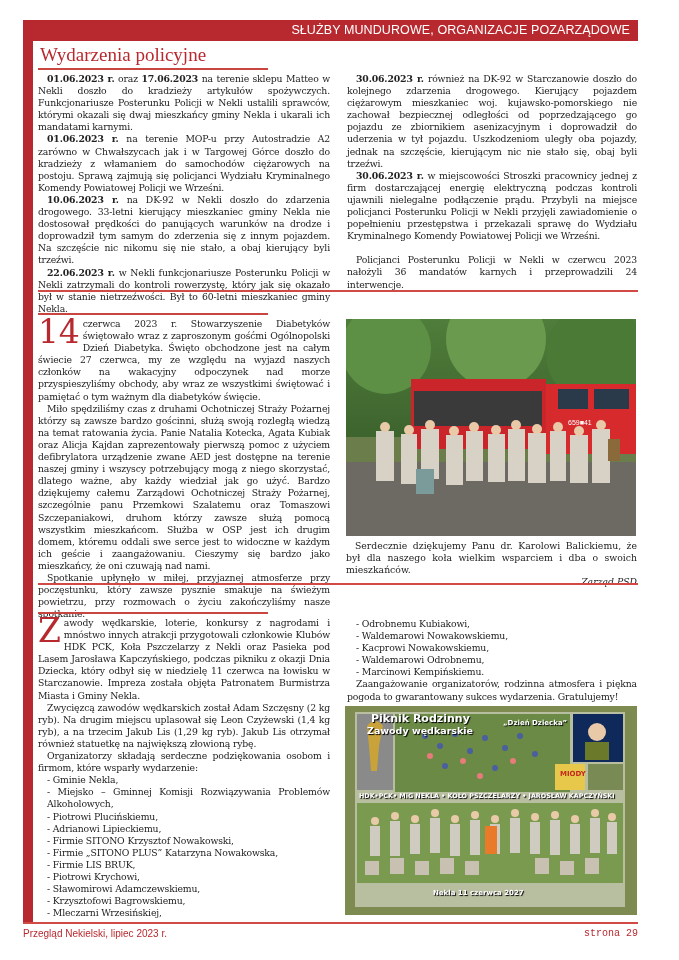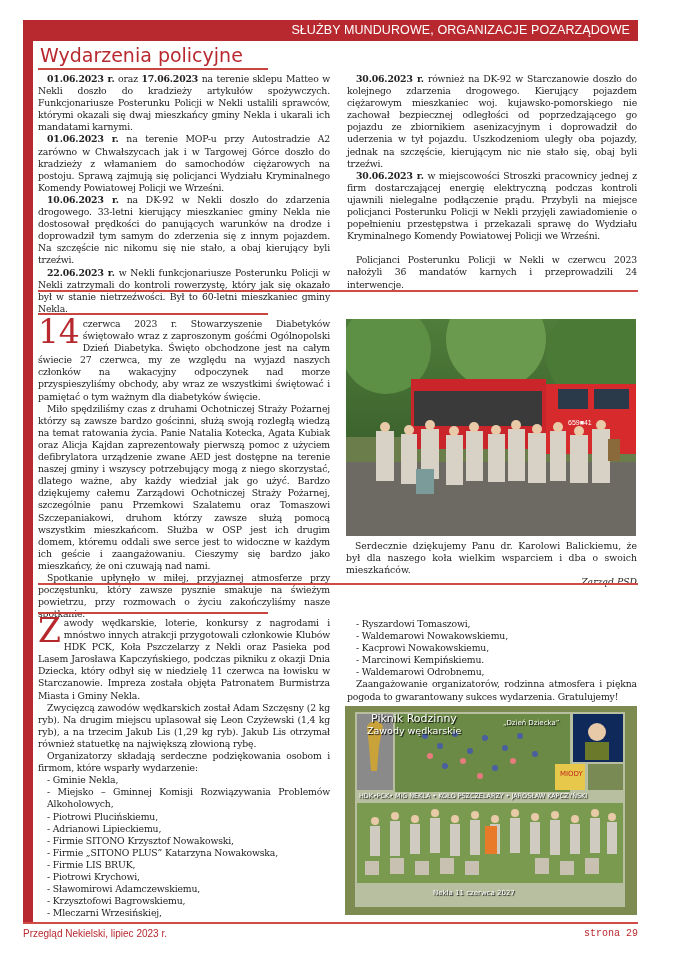--- a/index.html
+++ b/index.html
@@ -19,30 +19,30 @@
   .col b { font-weight:bold; }
   .drop { float:left; font-size:33px; line-height:26px; color:#b8292f; margin:1px 3px -2px 0; font-family:"DejaVu Serif", serif; }
   .col ul { list-style:none; margin:0; padding:0; }
   .col li { padding-left:9px; text-align:left; }
   .gap { height:12px; }
   .photo { position:absolute; overflow:hidden; }
   .caption { position:absolute; font-size:9.3px; line-height:12.1px; text-align:justify; }
   .sig { text-align:right; font-style:italic; }
   .footer-left { position:absolute; left:23px; top:928px; font-family:"Liberation Sans", sans-serif; font-size:10px; color:#b8292f; }
   .footer-right { position:absolute; right:41px; top:928px; font-family:Liberation Mono, monospace; font-size:10px; color:#b8292f; }
-  .poster-text { position:absolute; font-family:"DejaVu Sans", sans-serif; font-weight:normal; color:#fff; text-shadow:1px 1px 1px #000; white-space:nowrap; }
+  .poster-text { position:absolute; font-family:"DejaVu Sans", sans-serif; font-weight:bold; color:#fff; text-shadow:1px 1px 1px #000; white-space:nowrap; }
 </style>
 </head>
 <body>
 
 <div class="page">
   <div class="left-bar"></div>
   <div class="header-bar">SŁUŻBY MUNDUROWE, ORGANIZACJE POZARZĄDOWE</div>
 
-  <h1 class="section-title" style="left:40px; top:44px; font-size:19px;">Wydarzenia policyjne</h1>
+  <h1 class="section-title" style="left:40px; top:44px; font-size:19px;font-family:Liberation Serif, serif;">Wydarzenia policyjne</h1>
   <div class="title-underline" style="left:38px; top:68px; width:230px;"></div>
 
   <div class="col" style="left:38px; top:73px; width:292px;">
     <p><b>01.06.2023 r.</b><span> oraz </span><b>17.06.2023</b><span> na terenie sklepu Matteo w Nekli doszło do kradzieży artykułów spożywczych. Funkcjonariusze Posterunku Policji w Nekli ustalili sprawców, którymi okazali się dwaj mieszkańcy gminy Nekla i ukarali ich mandatami karnymi.</span></p>
     <p><b>01.06.2023 r.</b><span> na terenie MOP-u przy Autostradzie A2 zarówno w Chwałszycach jak i w Targowej Górce doszło do kradzieży z włamaniem do samochodów ciężarowych na postoju. Sprawą zajmują się policjanci Wydziału Kryminalnego Komendy Powiatowej Policji we Wrześni.</span></p>
     <p><b>10.06.2023 r.</b><span> na DK-92 w Nekli doszło do zdarzenia drogowego. 33-letni kierujący mieszkaniec gminy Nekla nie dostosował prędkości do panujących warunków na drodze i doprowadził tym samym do zderzenia się z innym pojazdem. Na szczęście nic nikomu się nie stało, a obaj kierujący byli trzeźwi.</span></p>
     <p><b>22.06.2023 r.</b><span> w Nekli funkcjonariusze Posterunku Policji w Nekli zatrzymali do kontroli rowerzystę, który jak się okazało był w stanie nietrzeźwości.  Był to 60-letni mieszkaniec gminy Nekla.</span></p>
   </div>
 
   <div class="col" style="left:347px; top:73px; width:290px;">
@@ -136,25 +136,25 @@
       <li>- Firmie LIS BRUK,</li>
       <li>- Piotrowi Krychowi,</li>
       <li>- Sławomirowi Adamczewskiemu,</li>
       <li>- Krzysztofowi Bagrowskiemu,</li>
       <li>- Mleczarni Wrzesińskiej,</li>
     </ul>
   </div>
 
   <div class="col" style="left:347px; top:618px; width:290px;">
     <ul>
-      <li>- Ryszardowi Tomaszowi,</li>
+      <li>- Odrobnemu Kubiakowi,</li>
       <li>- Waldemarowi Nowakowskiemu,</li>
       <li>- Kacprowi Nowakowskiemu,</li>
+      <li>- Waldemarowi Odrobnemu,</li>
       <li>- Marcinowi Kempińskiemu.</li>
-      <li>- Waldemarowi Odrobnemu,</li>
     </ul>
     <p>Zaangażowanie organizatorów, rodzinna atmosfera i piękna pogoda to gwarantowany sukces wydarzenia. Gratulujemy!</p>
   </div>
 
   <div class="photo" style="left:345px; top:706px; width:292px; height:209px; background:#6d7a45;">
     <svg width="292" height="209" viewBox="0 0 292 209" style="position:absolute; left:0; top:0;">
       <rect width="292" height="209" fill="#7d8a50"></rect>
       <rect x="10" y="6" width="270" height="195" fill="#b8bfa0"></rect>
       <rect x="12" y="8" width="36" height="76" fill="#8a8a8a"></rect>
       <path d="M22 20 Q30 10 38 20 L34 40 L32 65 L26 65 L24 40 Z" fill="#c9a23a"></path>

